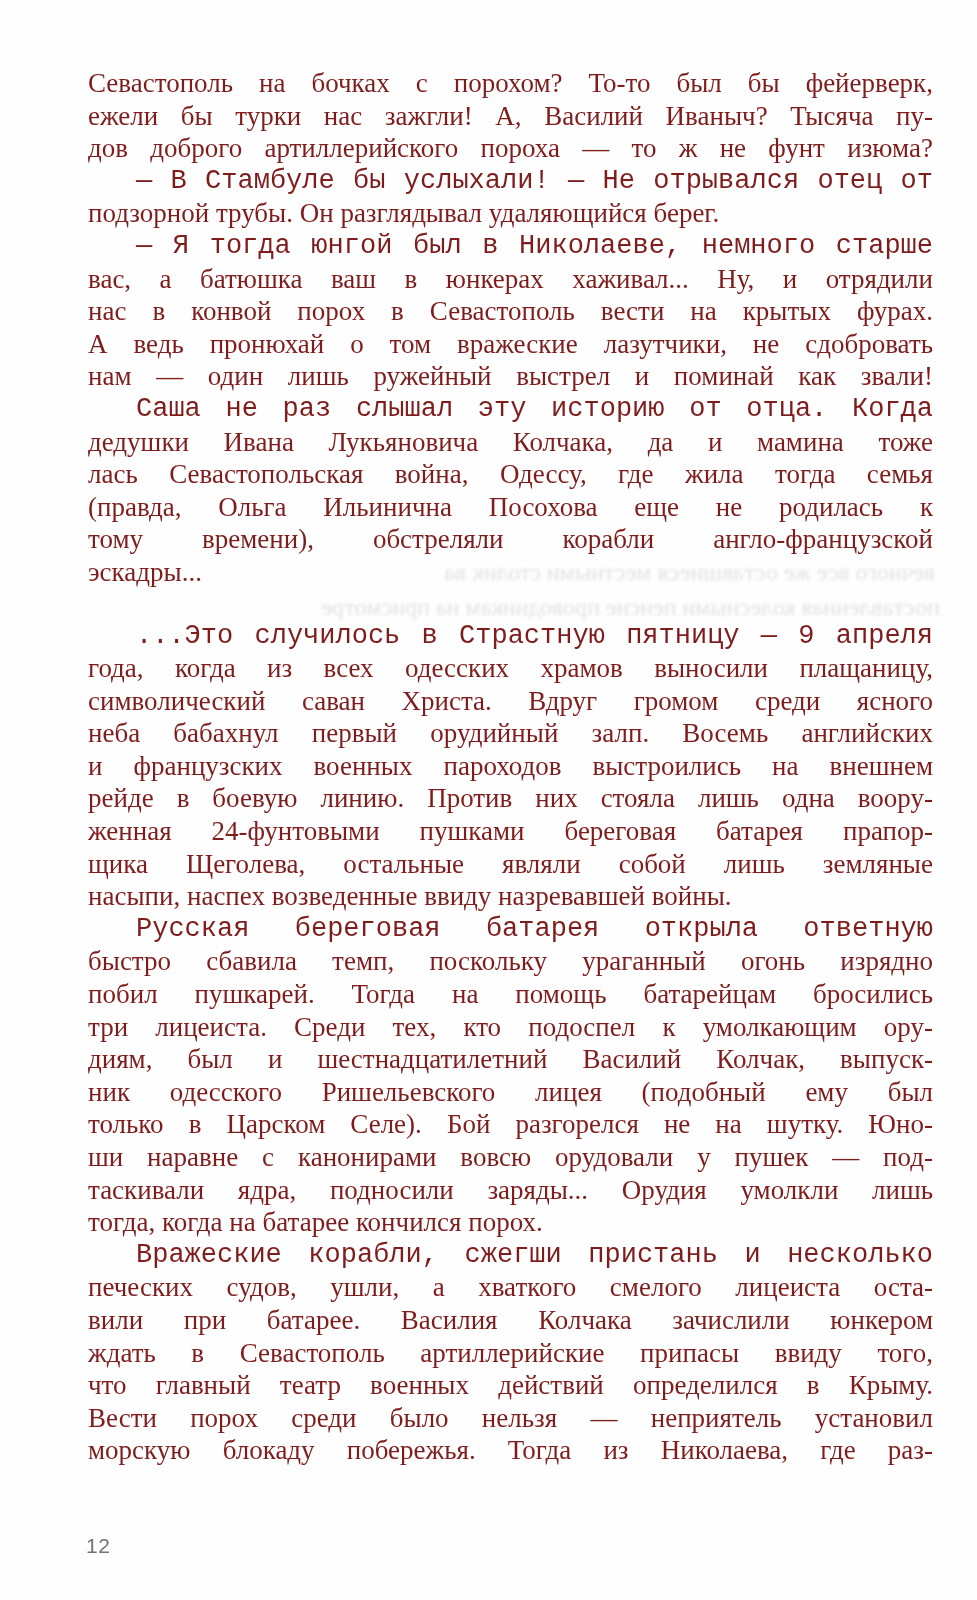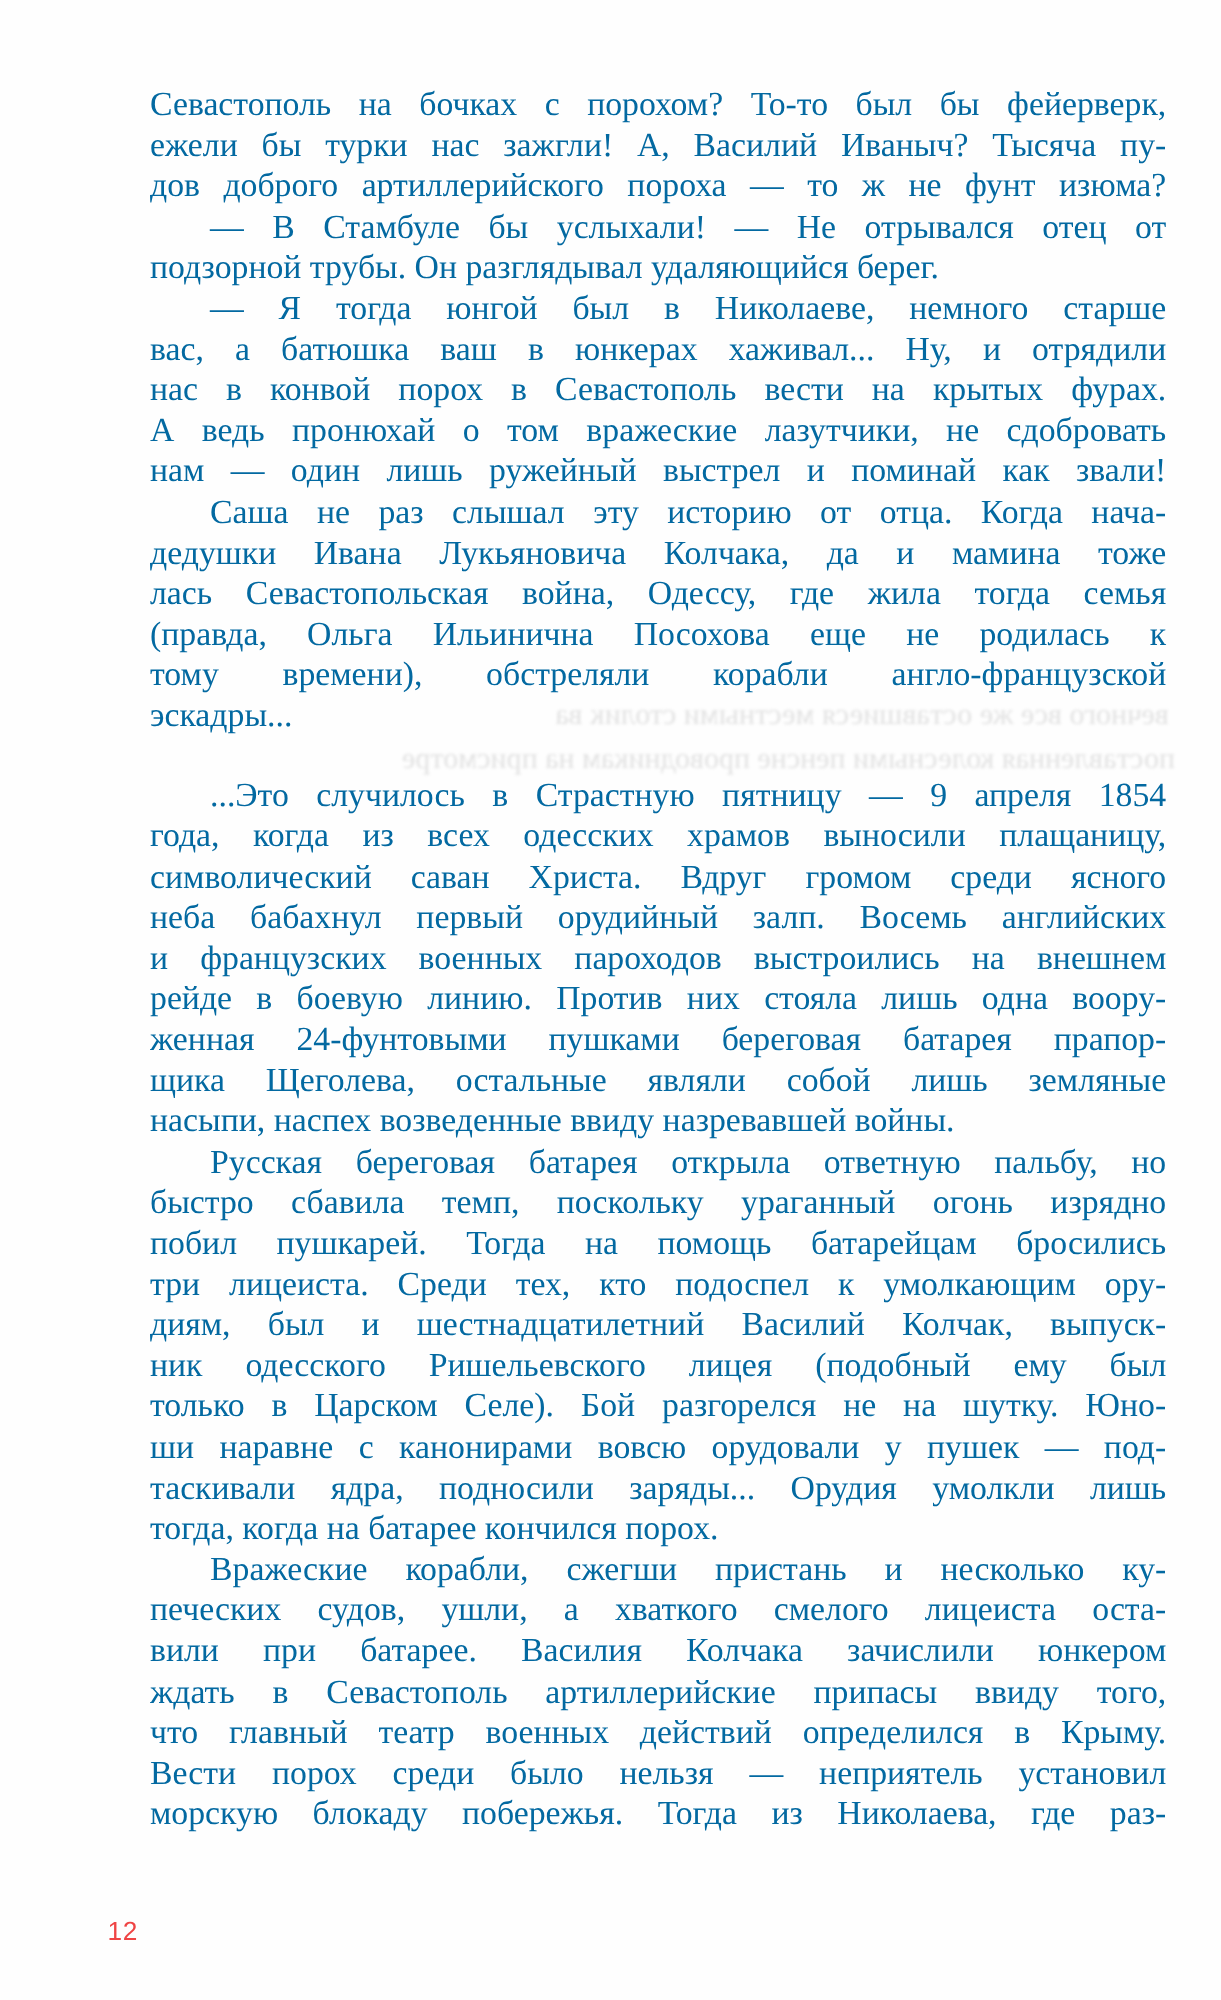--- a/index.html
+++ b/index.html
@@ -23,29 +23,29 @@
     width: 845px;
   }
   .line {
     font-size: 27px;
     line-height: 32.6px;
     height: 32.6px;
     overflow: hidden;
     text-align: justify;
     text-align-last: justify;
     white-space: pre-line;
-    color: #0369a1;
-    margin-left: 32px;
+    color: #7f1d1d;
   }
   .line.l {
     text-align: right;
     text-align-last: left;
   }
   .line.ind {
     text-indent: 48px;
+    font-family: Liberation Mono, monospace;
   }
   .gap {
     height: 31px;
   }
   .bleed {
     position: absolute;
     transform: scaleX(-1);
     filter: blur(1.4px);
     opacity: 0.20;
     color: #6d6d6d;
@@ -57,21 +57,21 @@
   }
   .bleed-1 { left: 245px; top: 557px; width: 690px; }
   .bleed-2 { left: 84px;  top: 592px; width: 856px; }
   .folio {
     position: absolute;
     left: 86px;
     top: 1533px;
     font-family: "Liberation Sans", "DejaVu Sans", sans-serif;
     font-size: 21px;
     line-height: 26px;
-    color: #ef4444;
+    color: #737373;
     letter-spacing: 0.5px;
   }
 </style>
 </head>
 <body>
 
 <div class="page">
 
   <div class="textblock">
       <div class="line">Севастополь на бочках с порохом? То-то был бы фейерверк,</div>

